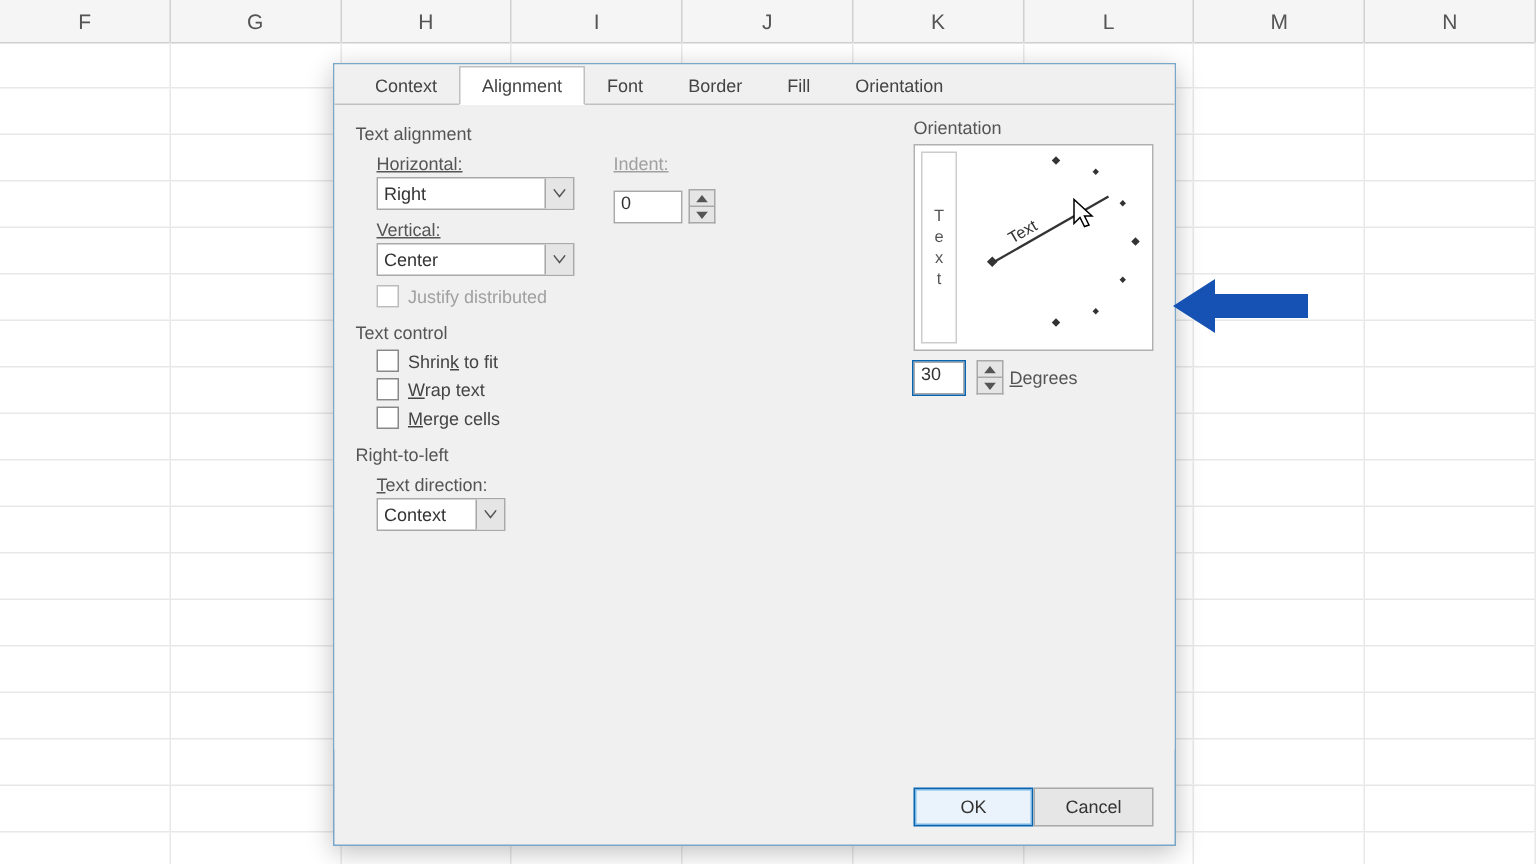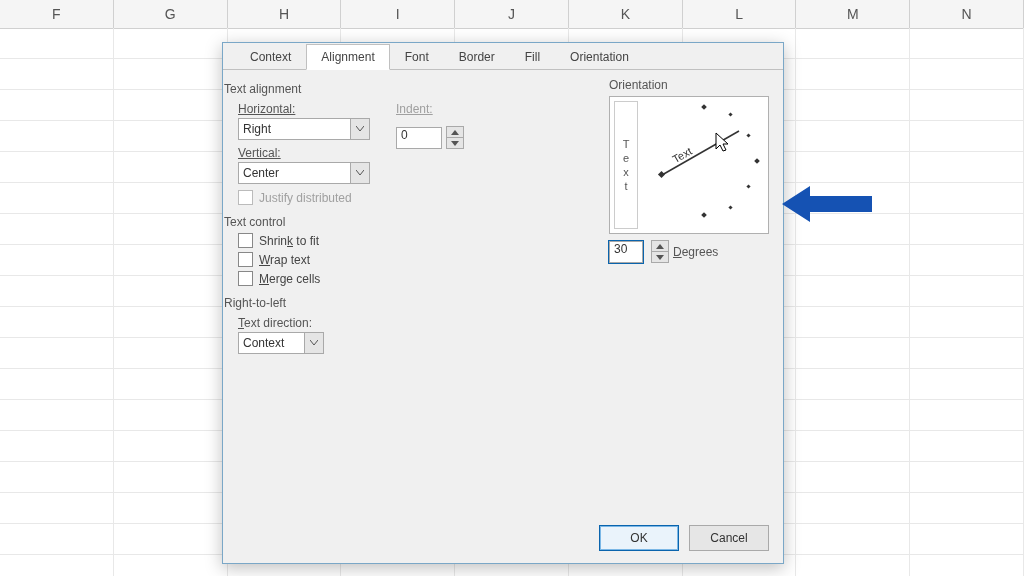--- a/index.html
+++ b/index.html
@@ -106,21 +106,21 @@
   .tab.active {
     background: #fff;
     border: 1px solid #c0c0c0;
     border-bottom: 1px solid #fff;
   }
 
   .content {
     position: relative;
     height: calc(100% - 30px - 26px - 42px);
     background: #f0f0f0;
-    padding: 8px 14px 0 1px;
+    padding: 8px 14px 0 14px;
   }
 
   .section-label {
     color: #555;
     font-size: 12px;
     margin-top: 4px;
   }
 
   .subfield {
     margin-left: 14px;
@@ -243,21 +243,20 @@
   .deg-row .spin-input { width: 28px; text-align: left; }
   .deg-row .spin-input.hl { outline: 1px solid #0a64ad; }
 
   
   .buttons {
     position: absolute;
     right: 14px;
     bottom: 10px;
     height: 28px;
     display: flex;
-    gap: 10px;
   }
   .btn {
     width: 78px;
     height: 24px;
     display: flex;
     align-items: center;
     justify-content: center;
     border: 1px solid #a9a9a9;
     background: #e6e6e6;
     color: #333;

